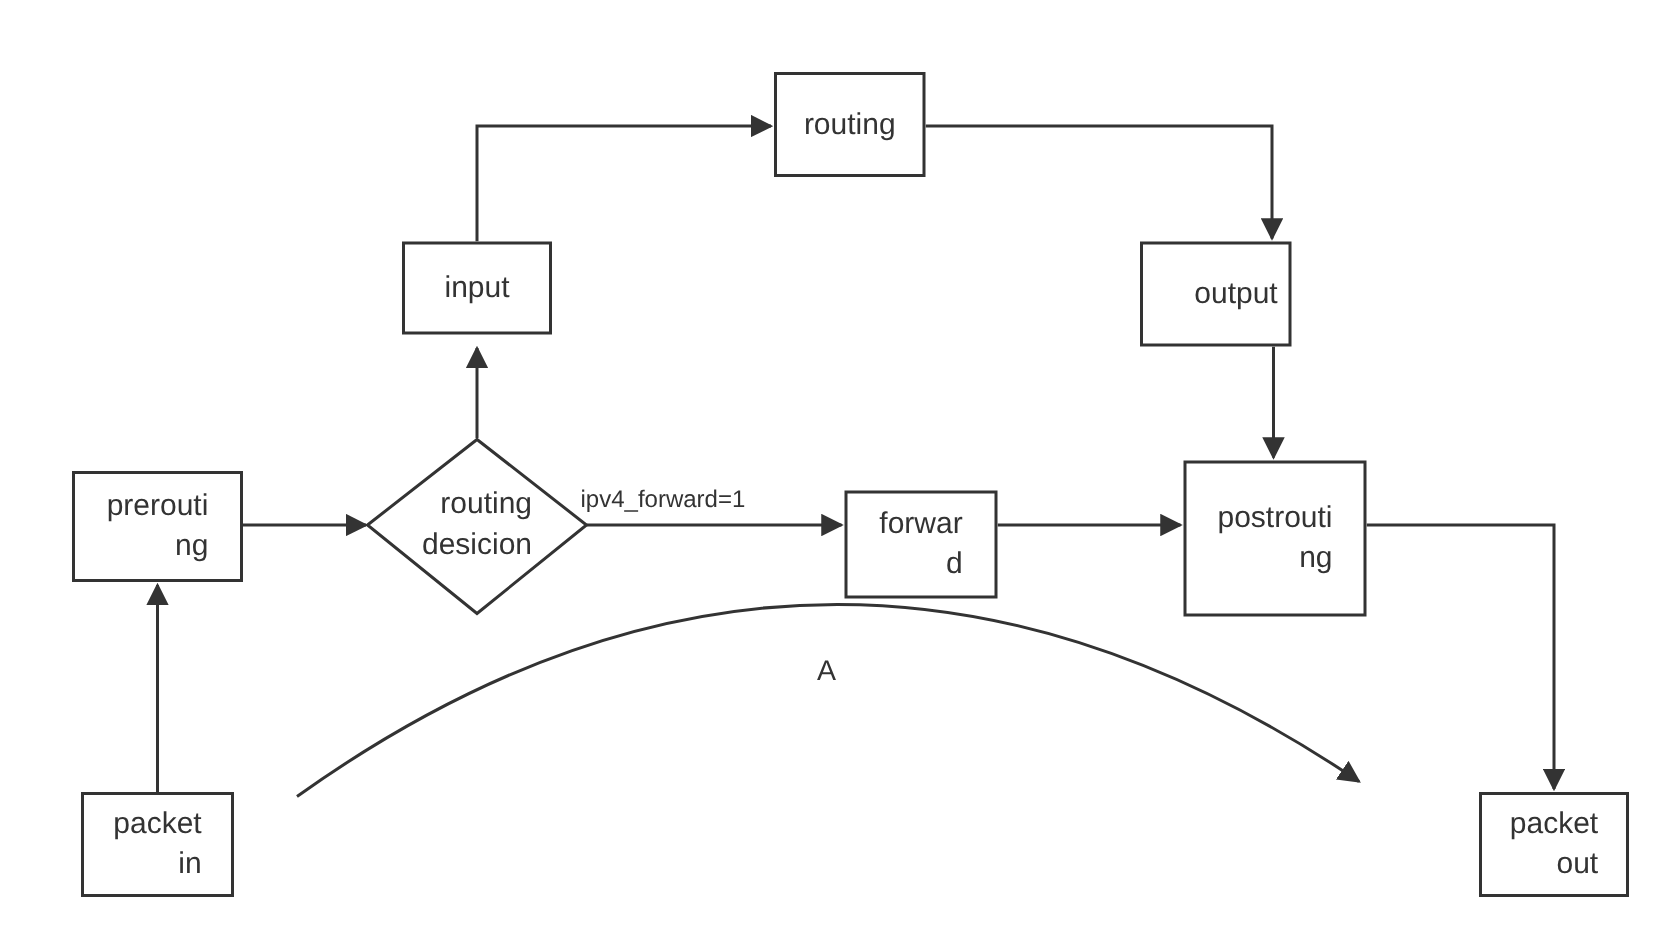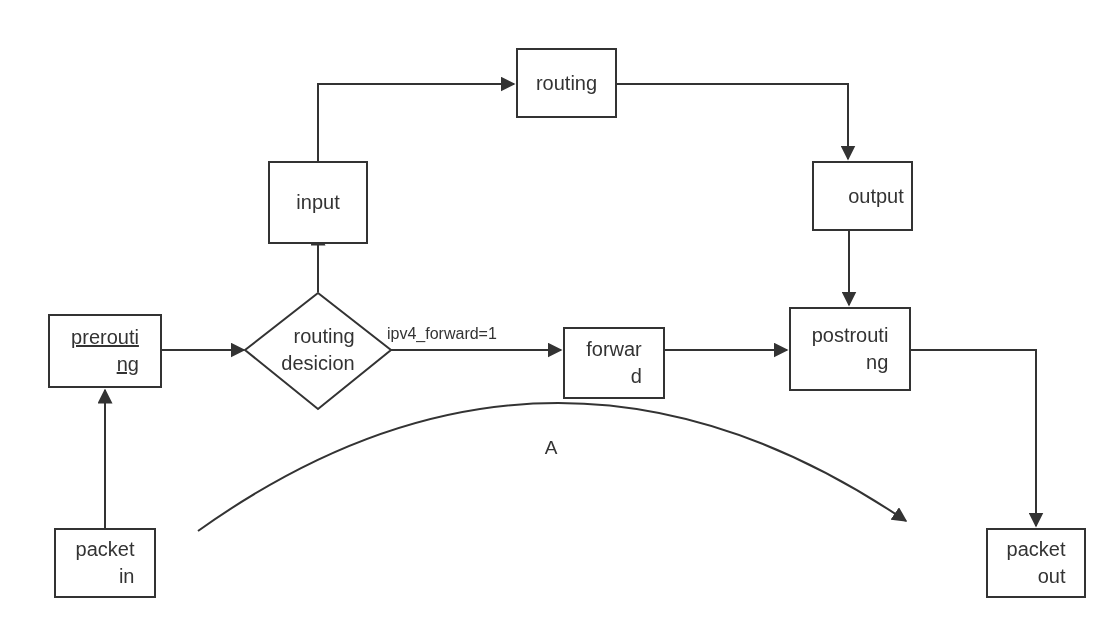--- a/index.html
+++ b/index.html
@@ -46,27 +46,27 @@
     white-space: pre-line;
     text-align: right;
     color: var(--text, #333333);
   }
   .float-label {
     position: absolute;
     font-size: 16px;
     line-height: 24px;
   }
   
-  .n-prerouting  { left: 48px;  top: 314px; width: 114px; height: 74px; text-decoration: underline; }
+  .n-prerouting  { left: 48px;  top: 314px; width: 114px; height: 74px; }
   .n-packet-in   { left: 54px;  top: 528px; width: 102px; height: 70px; }
-  .n-input       { left: 268px; top: 161px; width: 100px; height: 83px; }
+  .n-input       { left: 268px; top: 161px; width: 100px; height: 62px; }
   .n-routing     { left: 516px; top: 48px;  width: 101px; height: 70px; }
-  .n-output      { left: 812px; top: 161px; width: 101px; height: 70px; padding-left: 27px; }
+  .n-output      { left: 760px; top: 161px; width: 101px; height: 70px; padding-left: 27px; }
   .n-forward     { left: 563px; top: 315px; width: 102px; height: 72px; margin-top: 12px; }
-  .n-postrouting { left: 789px; top: 307px; width: 122px; height: 84px; }
+  .n-postrouting { left: 789px; top: 307px; width: 122px; height: 104px; }
   .n-packet-out  { left: 986px; top: 528px; width: 100px; height: 70px; }
   .l-decision    { position: absolute; left: 256px; top: 323px; width: 124px; height: 54px;
                    display: flex; align-items: center; justify-content: center;
                    font-size: 20px; line-height: 27px; }
   .l-condition   { left: 387px; top: 322px; }
   .l-curve       { left: 538px; top: 436px; width: 26px; text-align: center; font-size: 19px; }
 </style>
 </head>
 <body>
 

